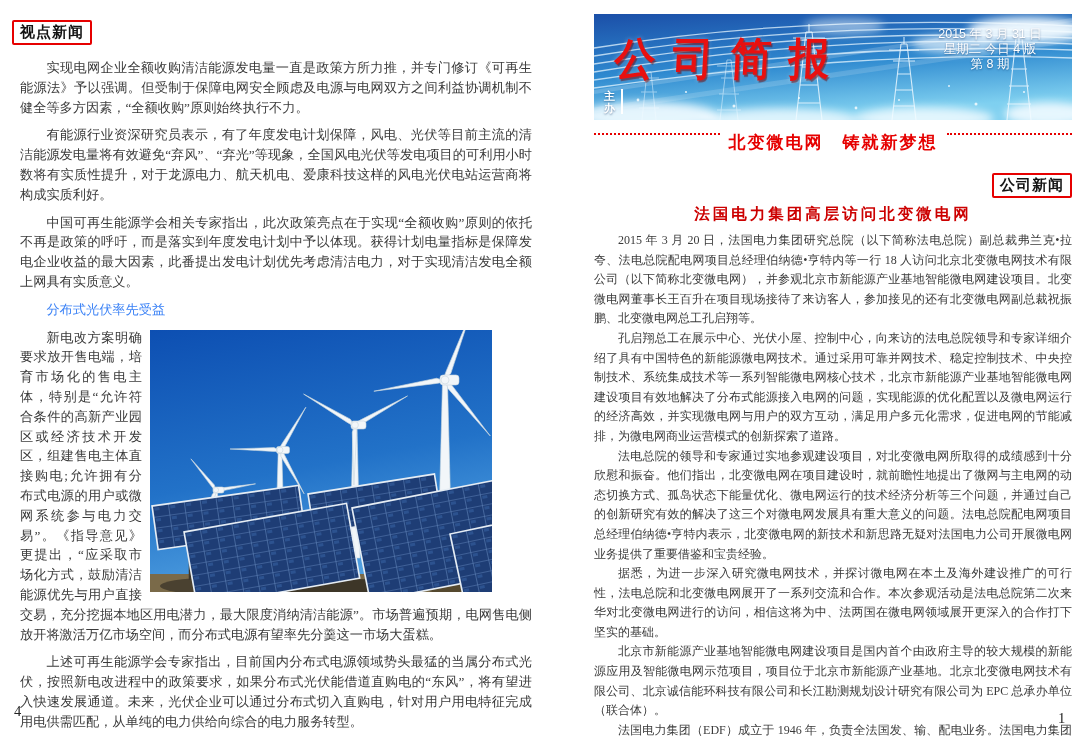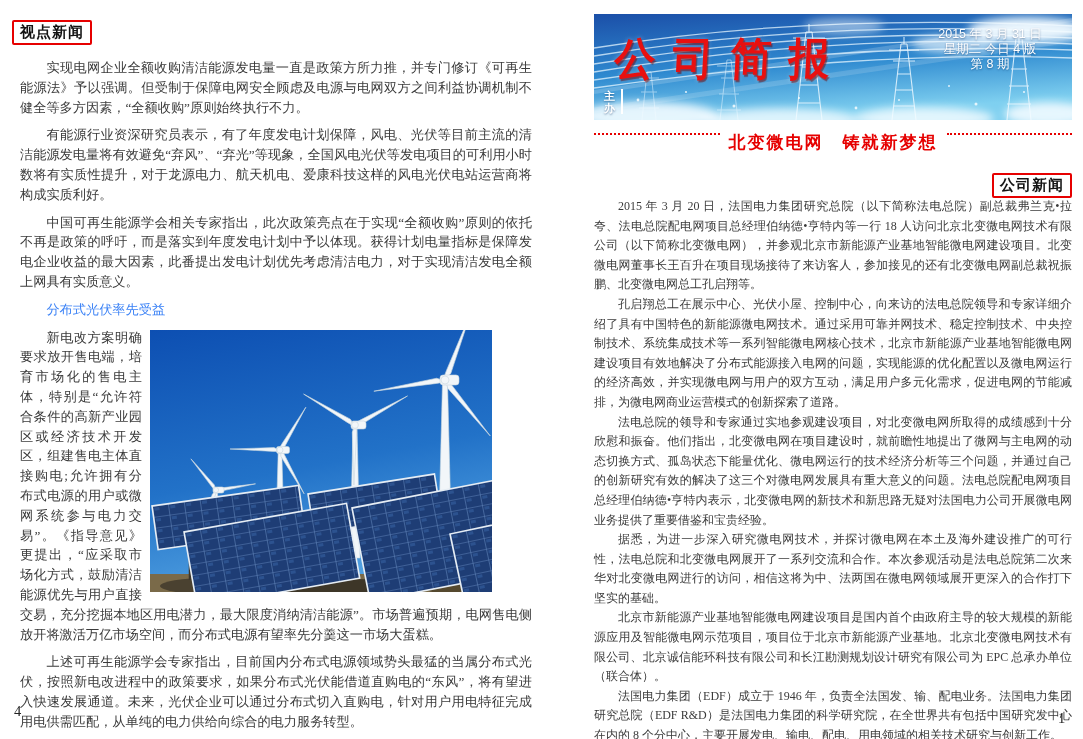--- a/index.html
+++ b/index.html
@@ -263,20 +263,21 @@
   <div class="slogan-row">
     <div class="dots"></div>
     <div class="slogan">北变微电网　铸就新梦想</div>
     <div class="dots"></div>
   </div>
 
   <div class="label-row">
     <span class="section-label">公司新闻</span>
   </div>
 
+  <h2 class="article-title">法国电力集团高层访问北变微电网</h2>
 
   <p class="rbody">2015 年 3 月 20 日，法国电力集团研究总院（以下简称法电总院）副总裁弗兰克•拉夸、法电总院配电网项目总经理伯纳德•亨特内等一行 18 人访问北京北变微电网技术有限公司（以下简称北变微电网），并参观北京市新能源产业基地智能微电网建设项目。北变微电网董事长王百升在项目现场接待了来访客人，参加接见的还有北变微电网副总裁祝振鹏、北变微电网总工孔启翔等。</p>
   <p class="rbody">孔启翔总工在展示中心、光伏小屋、控制中心，向来访的法电总院领导和专家详细介绍了具有中国特色的新能源微电网技术。通过采用可靠并网技术、稳定控制技术、中央控制技术、系统集成技术等一系列智能微电网核心技术，北京市新能源产业基地智能微电网建设项目有效地解决了分布式能源接入电网的问题，实现能源的优化配置以及微电网运行的经济高效，并实现微电网与用户的双方互动，满足用户多元化需求，促进电网的节能减排，为微电网商业运营模式的创新探索了道路。</p>
   <p class="rbody">法电总院的领导和专家通过实地参观建设项目，对北变微电网所取得的成绩感到十分欣慰和振奋。他们指出，北变微电网在项目建设时，就前瞻性地提出了微网与主电网的动态切换方式、孤岛状态下能量优化、微电网运行的技术经济分析等三个问题，并通过自己的创新研究有效的解决了这三个对微电网发展具有重大意义的问题。法电总院配电网项目总经理伯纳德•亨特内表示，北变微电网的新技术和新思路无疑对法国电力公司开展微电网业务提供了重要借鉴和宝贵经验。</p>
   <p class="rbody">据悉，为进一步深入研究微电网技术，并探讨微电网在本土及海外建设推广的可行性，法电总院和北变微电网展开了一系列交流和合作。本次参观活动是法电总院第二次来华对北变微电网进行的访问，相信这将为中、法两国在微电网领域展开更深入的合作打下坚实的基础。</p>
   <p class="rbody">北京市新能源产业基地智能微电网建设项目是国内首个由政府主导的较大规模的新能源应用及智能微电网示范项目，项目位于北京市新能源产业基地。北京北变微电网技术有限公司、北京诚信能环科技有限公司和长江勘测规划设计研究有限公司为 EPC 总承办单位（联合体）。</p>
   <p class="rbody">法国电力集团（EDF）成立于 1946 年，负责全法国发、输、配电业务。法国电力集团研究总院（EDF R&amp;D）是法国电力集团的科学研究院，在全世界共有包括中国研究发中心在内的 8 个分中心，主要开展发电、输电、配电、用电领域的相关技术研究与创新工作。</p>
 </section>
 <div class="pagenum pagenum-right">1</div>
 

